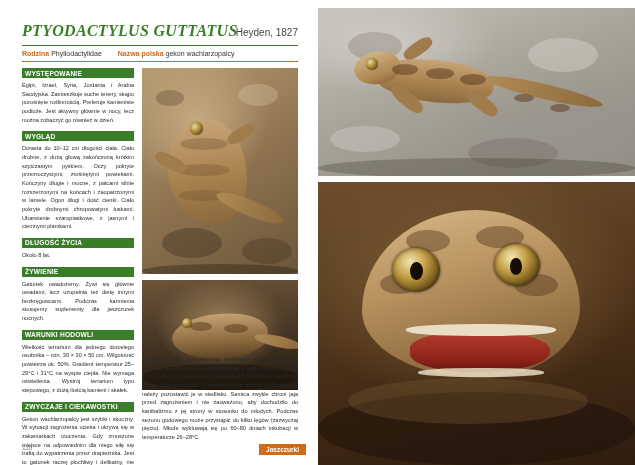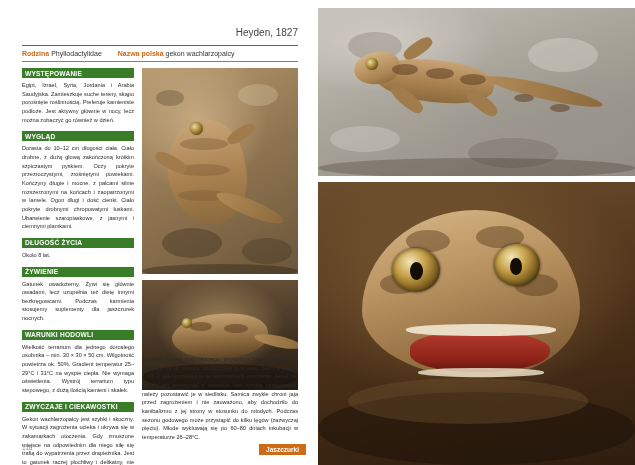--- a/index.html
+++ b/index.html
@@ -269,20 +269,21 @@
   }
 </style>
 </head>
 <body>
 
 <div class="page">
 
   <div class="left-page">
 
     <div class="species-header">
+      <h1 class="species-name">PTYODACTYLUS GUTTATUS</h1>
       <span class="author-year">Heyden, 1827</span>
     </div>
     <div class="header-rule"></div>
 
     <div class="taxo-row">
       <span class="taxo-label">Rodzina</span>
       <span class="taxo-value">Phyllodactylidae</span>
       <span class="taxo-gap"></span>
       <span class="taxo-label">Nazwa polska</span>
       <span class="taxo-value">gekon wachlarzopalcy</span>

